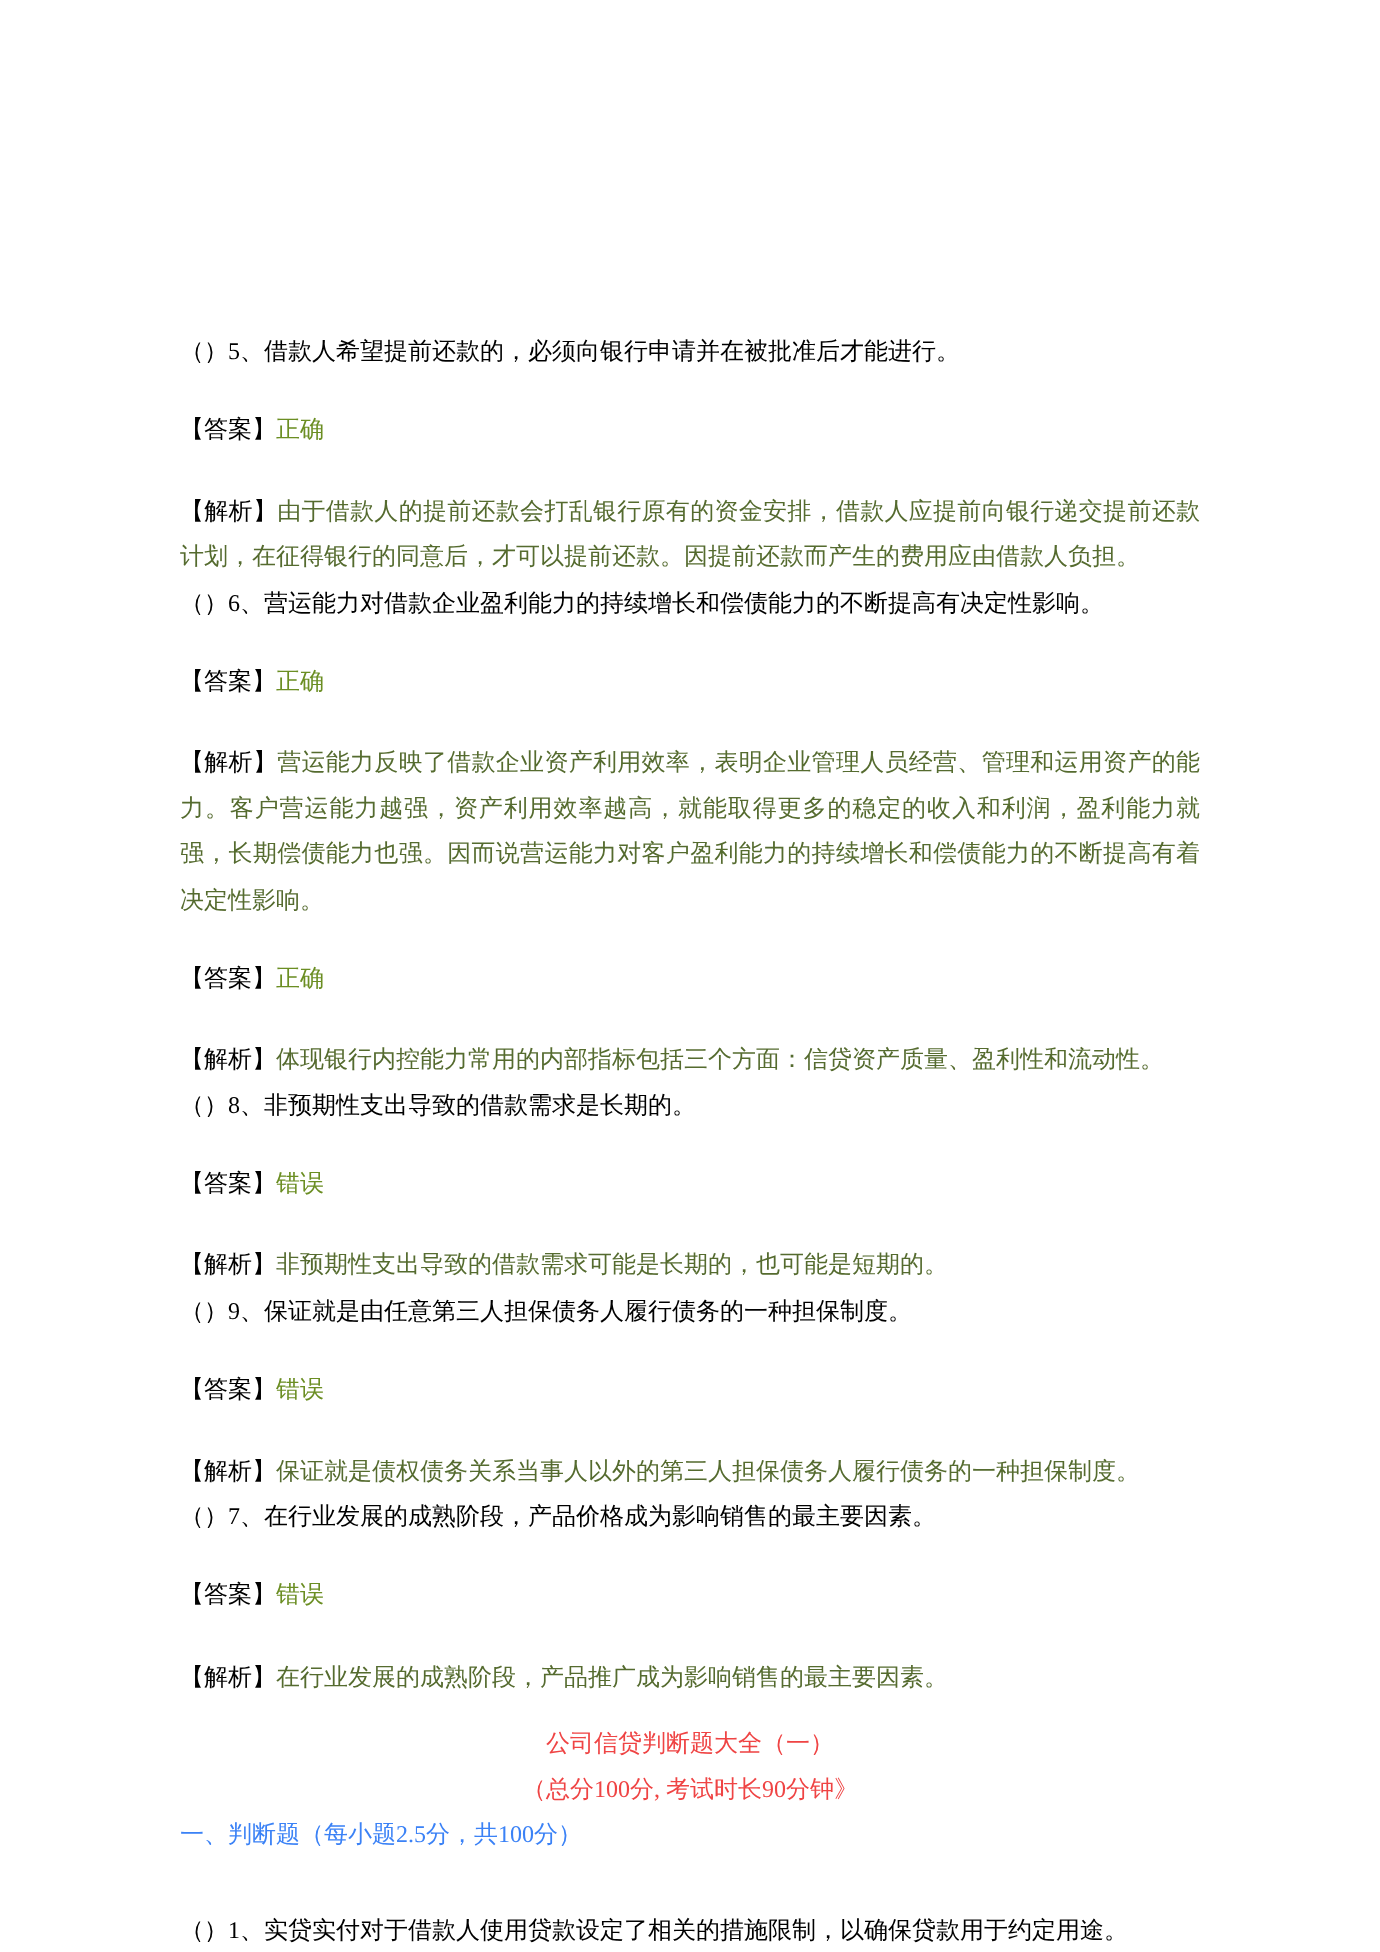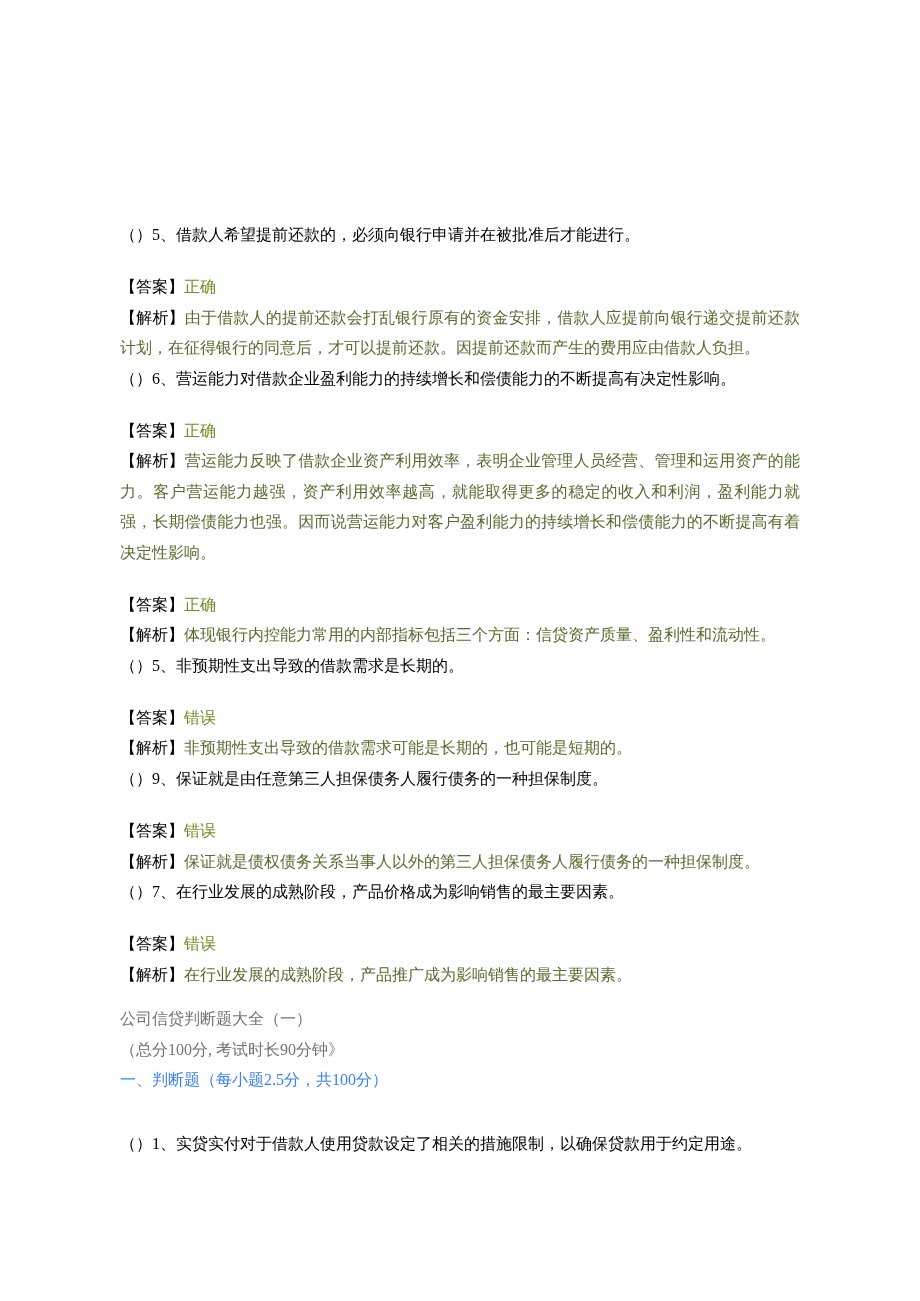--- a/index.html
+++ b/index.html
@@ -29,24 +29,26 @@
     color: #000000;
   }
   .green {
     color: #6b8e23;
   }
   .green-dark {
     color: #556b2f;
   }
   .explanation {
     color: #556b2f;
+    margin-top: 24px;
   }
   .title-block {
+    text-align: center;
     margin-top: 14px;
-    color: #737373;
+    color: #ef4444;
   }
   .section-header {
     color: #3b82f6;
   }
   p {
     margin: 0;
   }
 </style>
 </head>
 <body>
@@ -69,21 +71,21 @@
     <span class="bracket">【解析】</span><span class="green-dark">营运能力反映了借款企业资产利用效率，表明企业管理人员经营、管理和运用资产的能力。客户营运能力越强，资产利用效率越高，就能取得更多的稳定的收入和利润，盈利能力就强，长期偿债能力也强。因而说营运能力对客户盈利能力的持续增长和偿债能力的不断提高有着决定性影响。</span>
   </p>
 
   <p class="answer-line">
     <span class="bracket">【答案】</span><span class="green">正确</span>
   </p>
   <p class="explanation">
     <span class="bracket">【解析】</span><span class="green-dark">体现银行内控能力常用的内部指标包括三个方面：信贷资产质量、盈利性和流动性。</span>
   </p>
 
-  <p class="question">（）5、非预期性支出导致的借款需求是长期的。</p>
+  <p class="question">（）8、非预期性支出导致的借款需求是长期的。</p>
   <p class="answer-line">
     <span class="bracket">【答案】</span><span class="green">错误</span>
   </p>
   <p class="explanation">
     <span class="bracket">【解析】</span><span class="green-dark">非预期性支出导致的借款需求可能是长期的，也可能是短期的。</span>
   </p>
 
   <p class="question">（）9、保证就是由任意第三人担保债务人履行债务的一种担保制度。</p>
   <p class="answer-line">
     <span class="bracket">【答案】</span><span class="green">错误</span>

